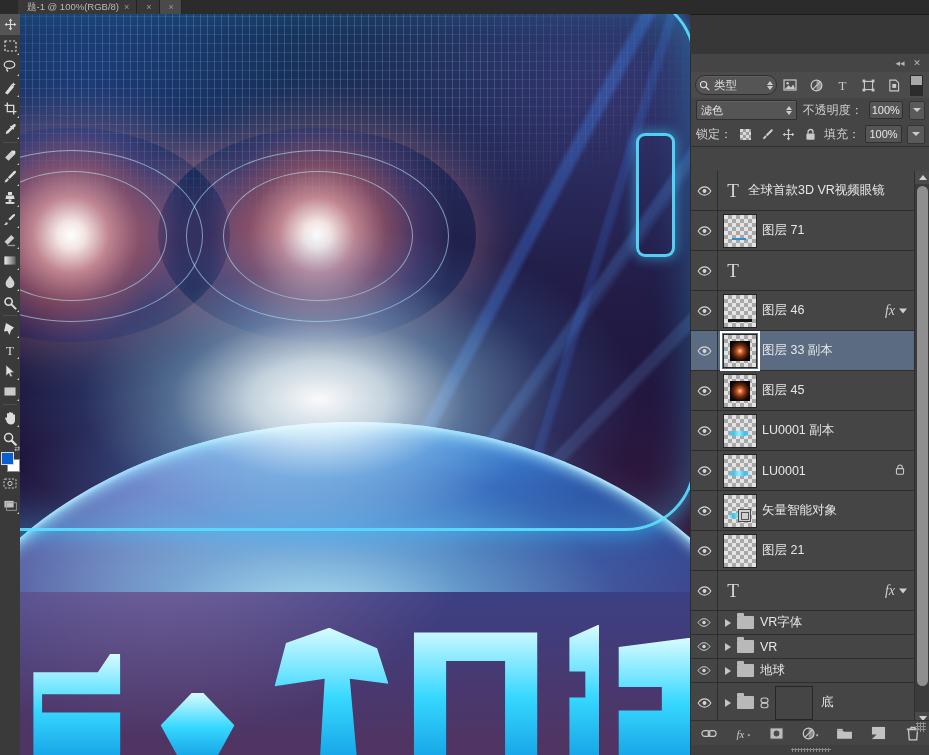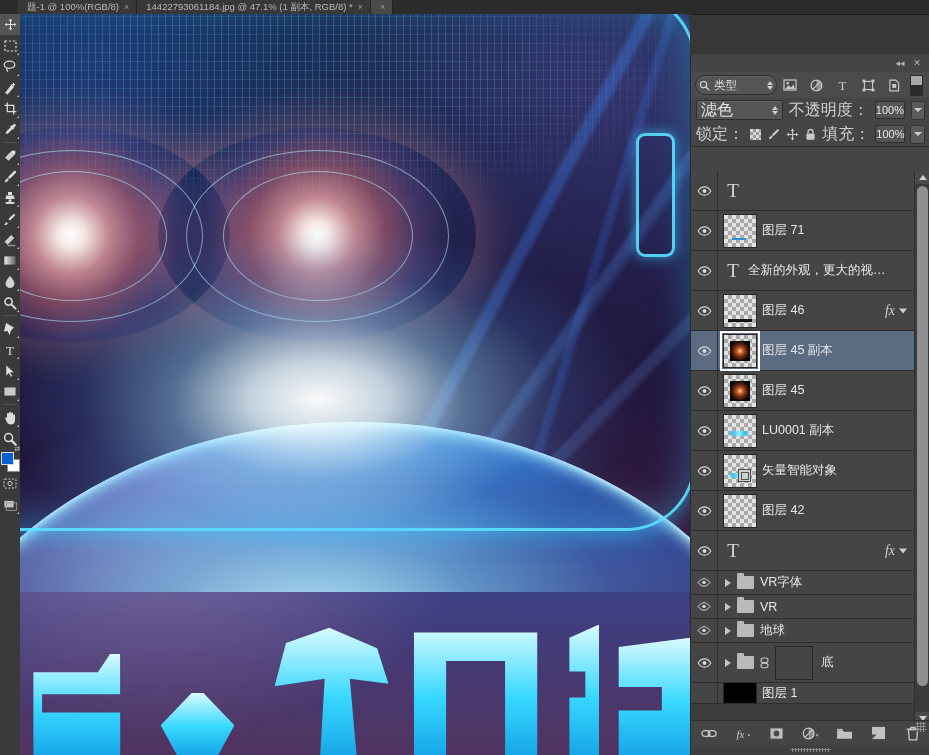--- a/index.html
+++ b/index.html
@@ -109,22 +109,22 @@
   .spin i{width:0;height:0;border-left:3px solid transparent;border-right:3px solid transparent;}
   .spin .up{border-bottom:4px solid #ccc;}
   .spin .dn{border-top:4px solid #ccc;}
   .ficon{width:26px;height:22px;display:flex;align-items:center;justify-content:center;color:#c9c9c9;}
   .toggle-sw{width:11px;height:19px;margin-left:3px;background:linear-gradient(180deg,#a8a8a8 0 48%, #2c2c2c 48% 100%);
       border:1px solid #2a2a2a;border-radius:1px;}
 
   #blendrow{height:24px;background:#454545;display:flex;align-items:center;padding:0 5px;gap:6px;}
   .blend-select{position:relative;width:108px;height:18px;background:#555;border:1px solid #2f2f2f;border-radius:2px;
       display:flex;align-items:center;padding:0 4px;box-shadow:inset 0 1px 0 rgba(255,255,255,.07);}
-  .blend-select .lbl{font-size:16px;color:#e2e2e2;flex:1;}
-  .rowlabel{font-size:16px;color:#d0d0d0;white-space:nowrap;}
+  .blend-select .lbl{font-size:11px;color:#e2e2e2;flex:1;}
+  .rowlabel{font-size:12px;color:#d0d0d0;white-space:nowrap;}
   .numbox{width:38px;height:16px;background:#555;border:1px solid #2f2f2f;border-radius:2px;
       font-size:11px;color:#e6e6e6;text-align:center;line-height:16px;}
   .dropbtn{width:17px;height:17px;background:#5a5a5a;border:1px solid #343434;border-radius:2px;
       display:flex;align-items:center;justify-content:center;}
   .dropbtn i{width:0;height:0;border-left:4px solid transparent;border-right:4px solid transparent;border-top:4px solid #ccc;}
 
   #lockrow{height:24px;background:#454545;display:flex;align-items:center;padding:0 5px;gap:5px;
       border-bottom:1px solid #303030;}
   .lockicon{width:18px;height:18px;display:flex;align-items:center;justify-content:center;color:#c8c8c8;}
   .checkerbox{width:11px;height:11px;
@@ -189,21 +189,20 @@
 <body>
 
 <div id="app">
 
   <div id="tabbar">
     <div class="tab first">
       <span class="tlabel">题-1 @ 100%(RGB/8)</span>
       <span class="tclose">×</span>
     </div>
     <div class="tab">
-      <span class="tlabel">14422793061184.jpg @ 47.1% (1 副本, RGB/8) *</span>
       <span class="tclose">×</span>
     </div>
     <div class="tab active">
       <span class="tclose">×</span>
     </div>
   </div>
 
   <div id="toolbar">
     <div class="tool sel">
       <svg width="13" height="13" viewBox="0 0 13 13">
@@ -498,20 +497,21 @@
     <div id="layerlist">
 
       <div class="lrow">
         <span class="eye">
           <svg width="15" height="10" viewBox="0 0 16 10">
               <path d="M8 .6C4 .6 1.2 5 1.2 5S4 9.4 8 9.4 14.8 5 14.8 5 12 .6 8 .6z" fill="none" stroke="#d6d6d6" stroke-width="1.1"></path>
               <circle cx="8" cy="5" r="2.1" fill="#d6d6d6"></circle>
             </svg>
         </span>
         <span class="ticon">T</span>
+        <span class="lname">全球首款3D VR视频眼镜</span>
       </div>
 
       <div class="lrow">
         <span class="eye">
           <svg width="15" height="10" viewBox="0 0 16 10">
               <path d="M8 .6C4 .6 1.2 5 1.2 5S4 9.4 8 9.4 14.8 5 14.8 5 12 .6 8 .6z" fill="none" stroke="#d6d6d6" stroke-width="1.1"></path>
               <circle cx="8" cy="5" r="2.1" fill="#d6d6d6"></circle>
             </svg>
         </span>
         <span class="thumbwrap">
@@ -523,21 +523,20 @@
       </div>
 
       <div class="lrow">
         <span class="eye">
           <svg width="15" height="10" viewBox="0 0 16 10">
               <path d="M8 .6C4 .6 1.2 5 1.2 5S4 9.4 8 9.4 14.8 5 14.8 5 12 .6 8 .6z" fill="none" stroke="#d6d6d6" stroke-width="1.1"></path>
               <circle cx="8" cy="5" r="2.1" fill="#d6d6d6"></circle>
             </svg>
         </span>
         <span class="ticon">T</span>
-        <span class="lname">全新的外观，更大的视…</span>
       </div>
 
       <div class="lrow">
         <span class="eye">
           <svg width="15" height="10" viewBox="0 0 16 10">
               <path d="M8 .6C4 .6 1.2 5 1.2 5S4 9.4 8 9.4 14.8 5 14.8 5 12 .6 8 .6z" fill="none" stroke="#d6d6d6" stroke-width="1.1"></path>
               <circle cx="8" cy="5" r="2.1" fill="#d6d6d6"></circle>
             </svg>
         </span>
         <span class="thumbwrap">
@@ -555,21 +554,21 @@
           <svg width="15" height="10" viewBox="0 0 16 10">
               <path d="M8 .6C4 .6 1.2 5 1.2 5S4 9.4 8 9.4 14.8 5 14.8 5 12 .6 8 .6z" fill="none" stroke="#d6d6d6" stroke-width="1.1"></path>
               <circle cx="8" cy="5" r="2.1" fill="#d6d6d6"></circle>
             </svg>
         </span>
         <span class="thumbwrap">
           <span class="thumb selframe">
               <span class="glow"></span>
             </span>
         </span>
-        <span class="lname">图层 45 副本</span>
+        <span class="lname">图层 33 副本</span>
       </div>
 
       <div class="lrow">
         <span class="eye">
           <svg width="15" height="10" viewBox="0 0 16 10">
               <path d="M8 .6C4 .6 1.2 5 1.2 5S4 9.4 8 9.4 14.8 5 14.8 5 12 .6 8 .6z" fill="none" stroke="#d6d6d6" stroke-width="1.1"></path>
               <circle cx="8" cy="5" r="2.1" fill="#d6d6d6"></circle>
             </svg>
         </span>
         <span class="thumbwrap">
@@ -588,20 +587,40 @@
             </svg>
         </span>
         <span class="thumbwrap">
           <span class="thumb">
               <span class="streak"></span>
             </span>
         </span>
         <span class="lname">LU0001 副本</span>
       </div>
 
+      <div class="lrow">
+        <span class="eye">
+          <svg width="15" height="10" viewBox="0 0 16 10">
+              <path d="M8 .6C4 .6 1.2 5 1.2 5S4 9.4 8 9.4 14.8 5 14.8 5 12 .6 8 .6z" fill="none" stroke="#d6d6d6" stroke-width="1.1"></path>
+              <circle cx="8" cy="5" r="2.1" fill="#d6d6d6"></circle>
+            </svg>
+        </span>
+        <span class="thumbwrap">
+          <span class="thumb">
+              <span class="streak"></span>
+            </span>
+        </span>
+        <span class="lname">LU0001</span>
+        <span class="lockmini">
+          <svg width="10" height="12" viewBox="0 0 11 13">
+              <path d="M3 5.6V4a2.5 2.5 0 0 1 5 0v1.6" fill="none" stroke="#c8c8c8" stroke-width="1.2"></path>
+              <rect x="1.6" y="5.5" width="7.8" height="6.2" rx="1" fill="none" stroke="#c8c8c8" stroke-width="1.2"></rect>
+            </svg>
+        </span>
+      </div>
 
       <div class="lrow">
         <span class="eye">
           <svg width="15" height="10" viewBox="0 0 16 10">
               <path d="M8 .6C4 .6 1.2 5 1.2 5S4 9.4 8 9.4 14.8 5 14.8 5 12 .6 8 .6z" fill="none" stroke="#d6d6d6" stroke-width="1.1"></path>
               <circle cx="8" cy="5" r="2.1" fill="#d6d6d6"></circle>
             </svg>
         </span>
         <span class="thumbwrap">
           <span class="thumb">
@@ -615,21 +634,21 @@
       <div class="lrow">
         <span class="eye">
           <svg width="15" height="10" viewBox="0 0 16 10">
               <path d="M8 .6C4 .6 1.2 5 1.2 5S4 9.4 8 9.4 14.8 5 14.8 5 12 .6 8 .6z" fill="none" stroke="#d6d6d6" stroke-width="1.1"></path>
               <circle cx="8" cy="5" r="2.1" fill="#d6d6d6"></circle>
             </svg>
         </span>
         <span class="thumbwrap">
           <span class="thumb"></span>
         </span>
-        <span class="lname">图层 42</span>
+        <span class="lname">图层 21</span>
       </div>
 
       <div class="lrow">
         <span class="eye">
           <svg width="15" height="10" viewBox="0 0 16 10">
               <path d="M8 .6C4 .6 1.2 5 1.2 5S4 9.4 8 9.4 14.8 5 14.8 5 12 .6 8 .6z" fill="none" stroke="#d6d6d6" stroke-width="1.1"></path>
               <circle cx="8" cy="5" r="2.1" fill="#d6d6d6"></circle>
             </svg>
         </span>
         <span class="ticon">T</span>

